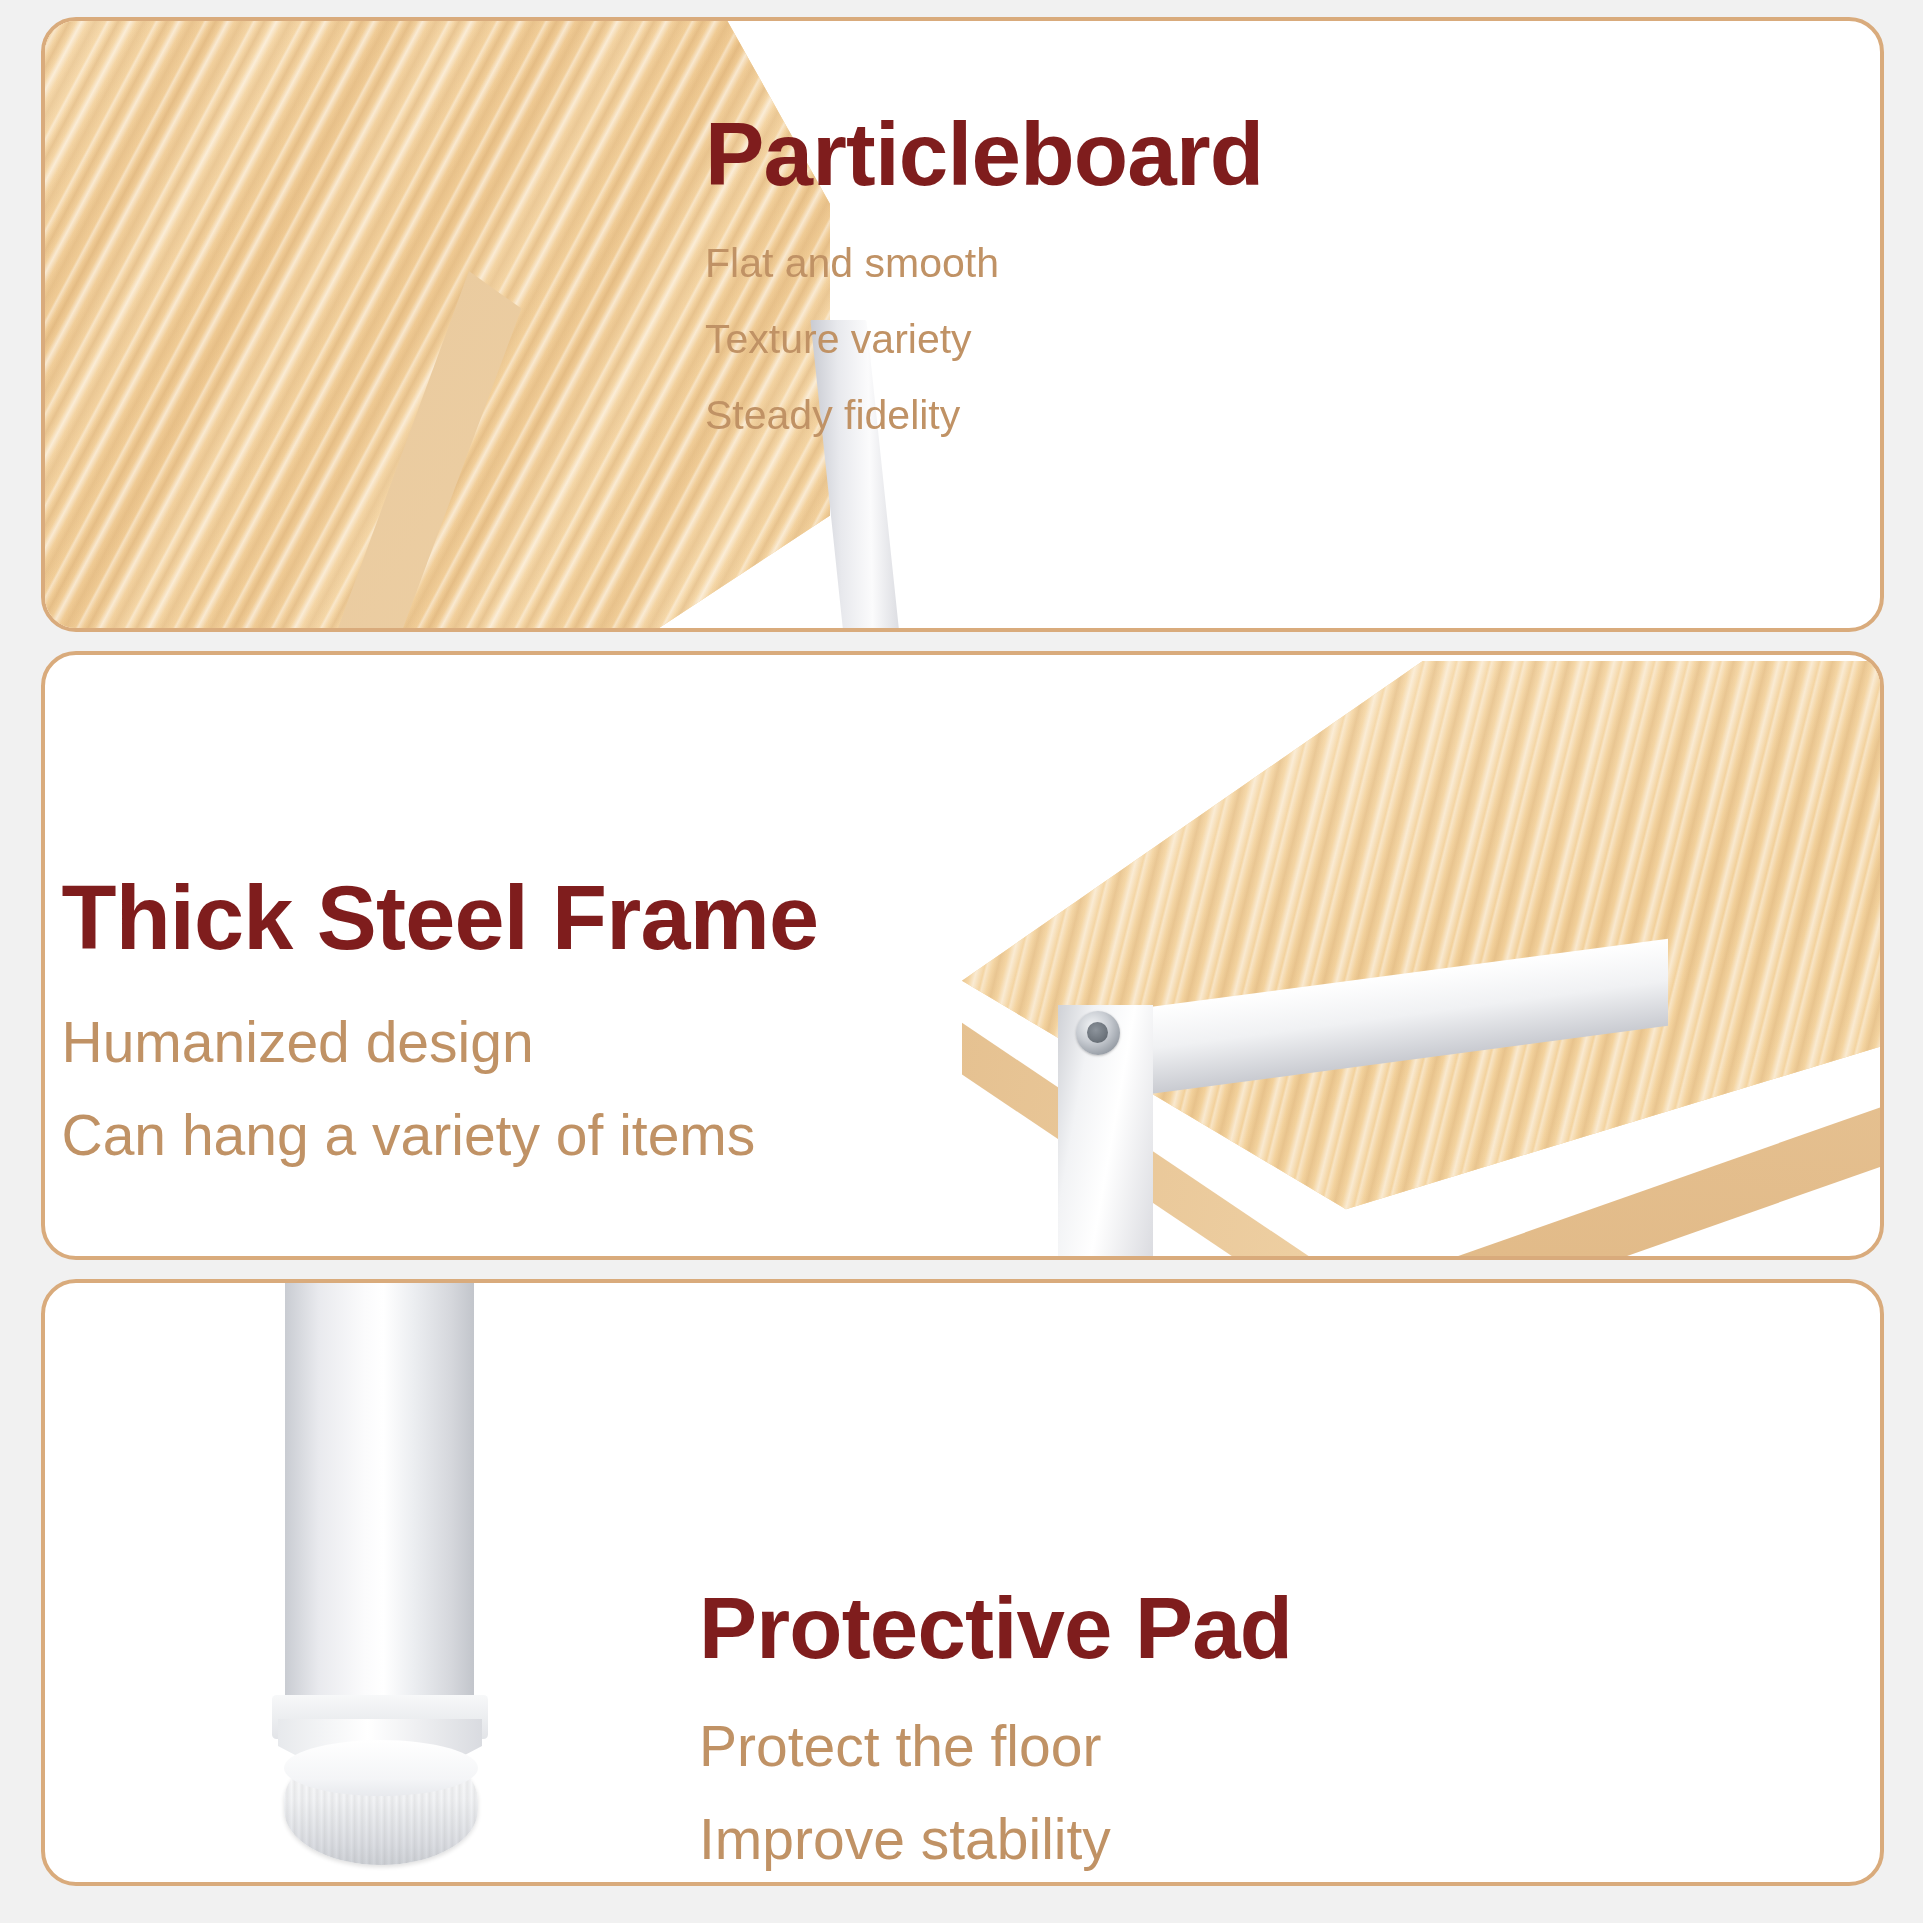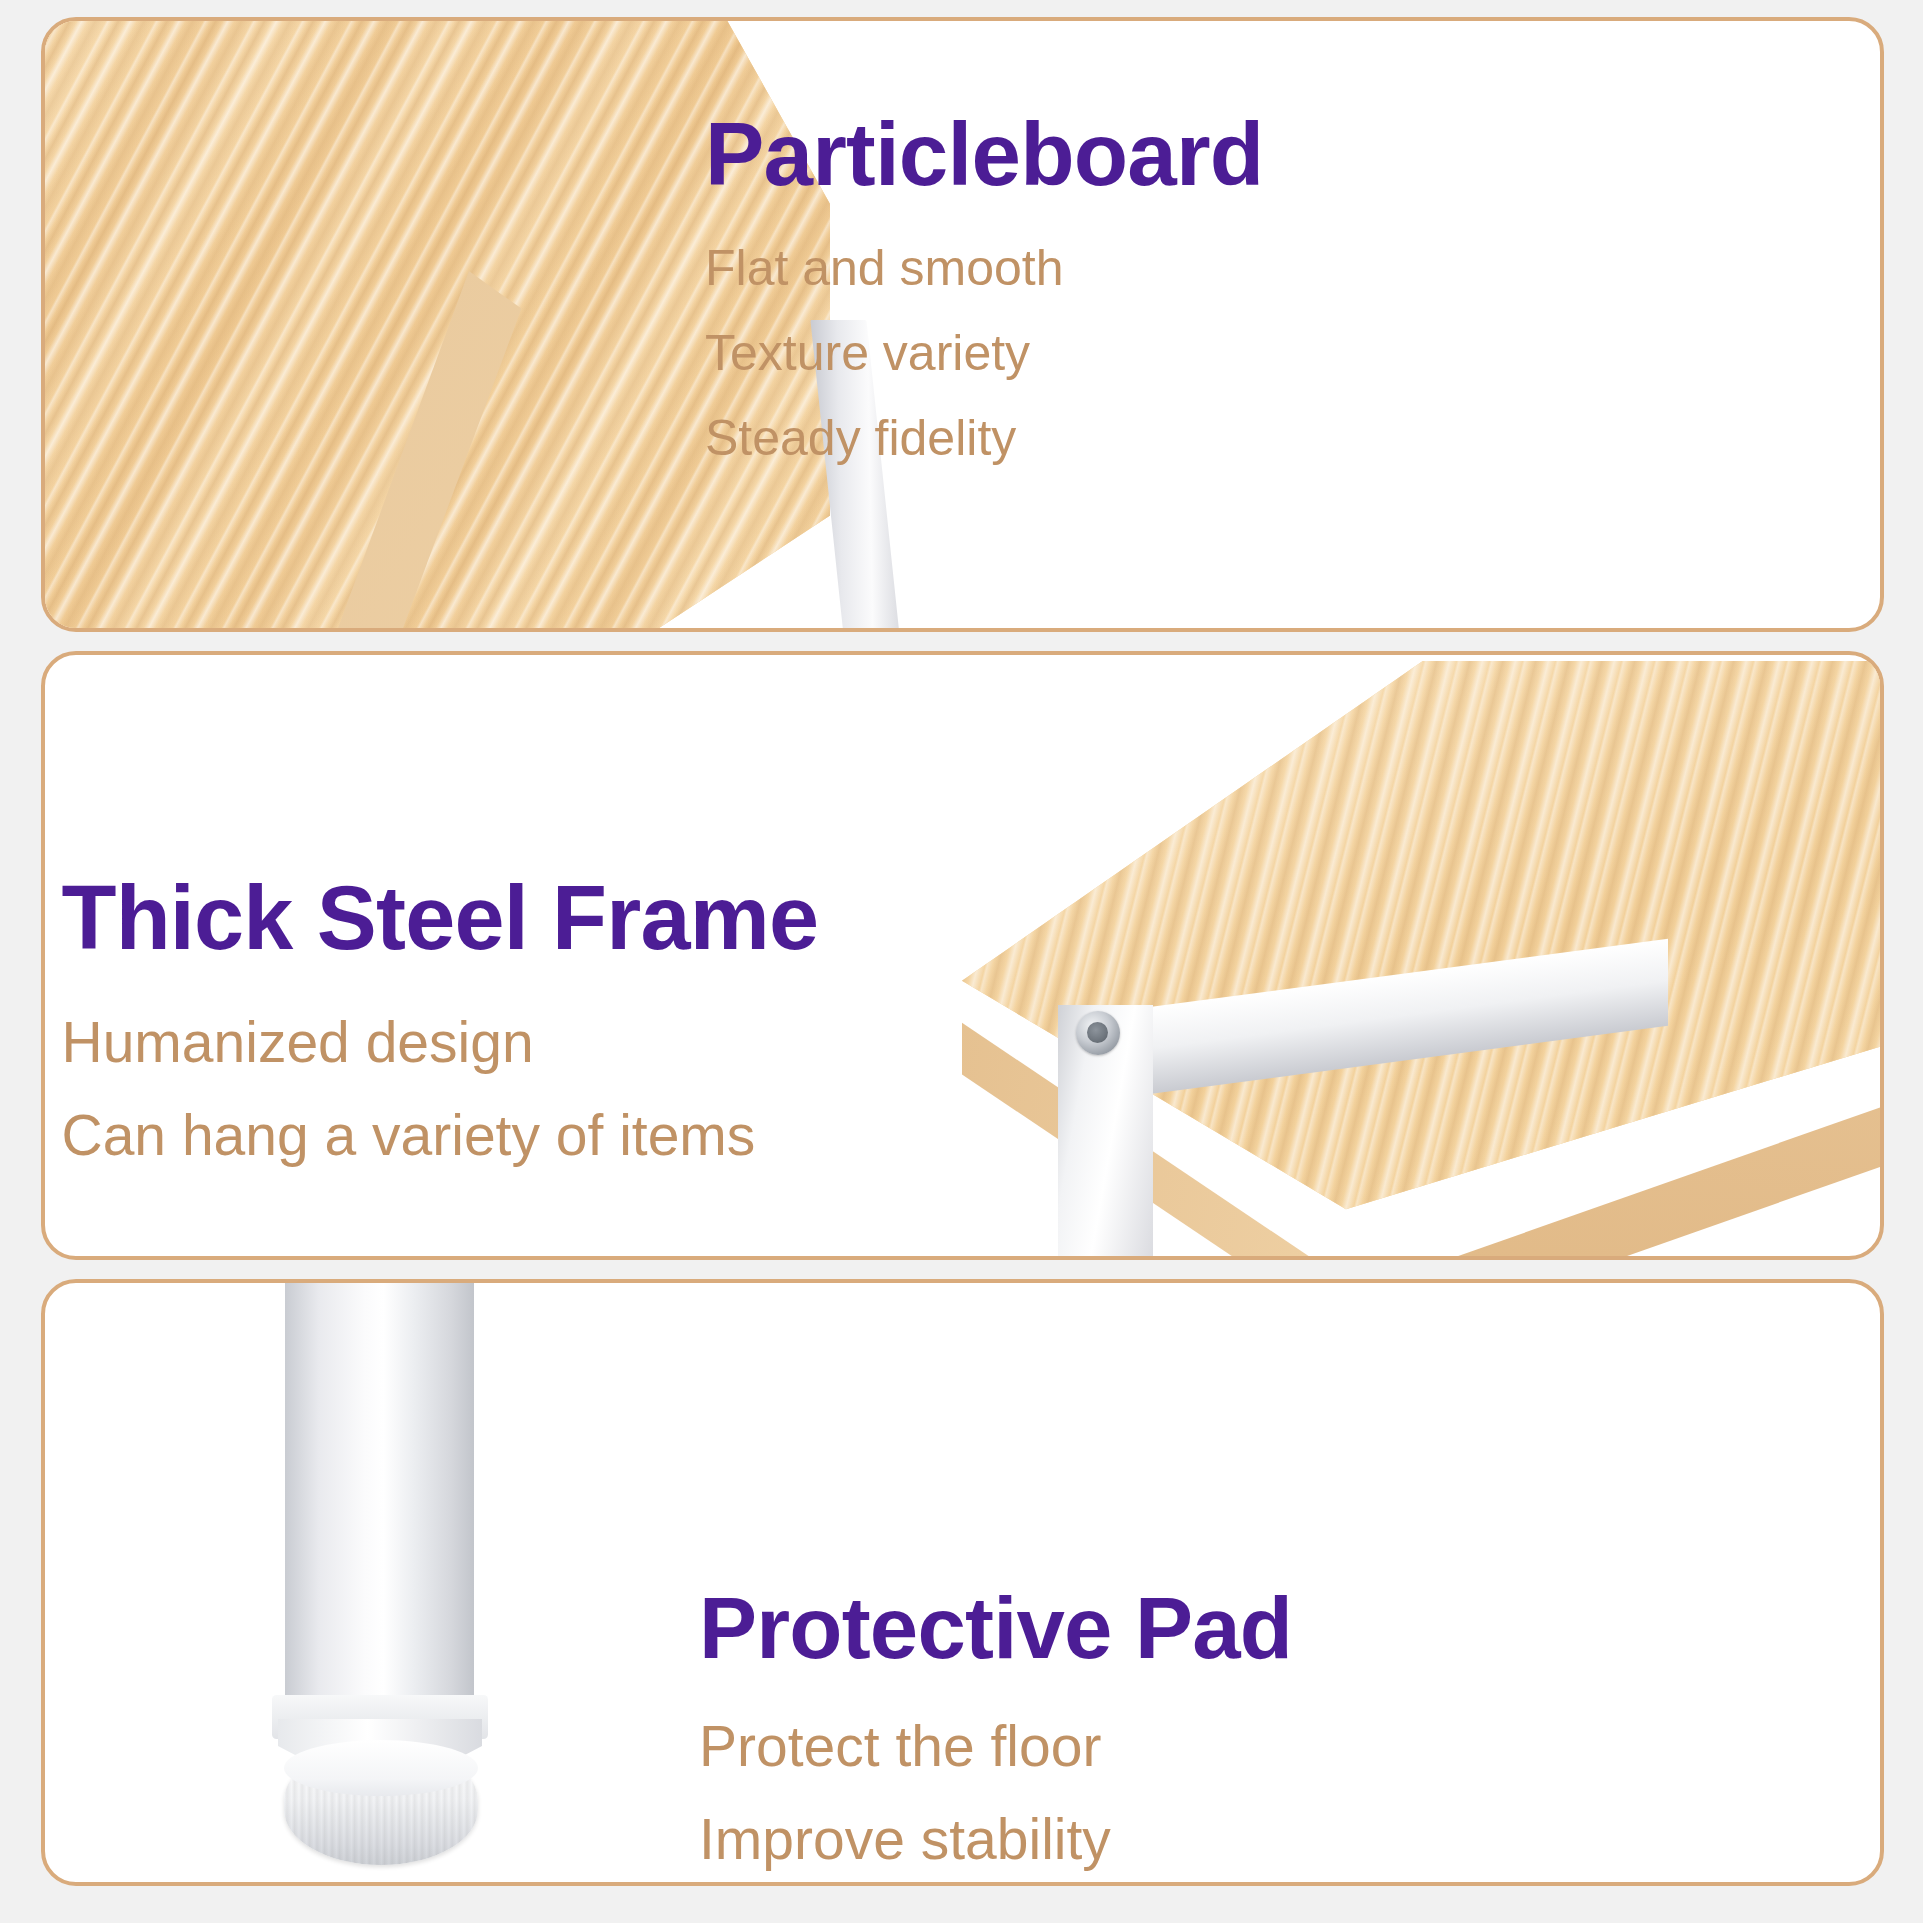--- a/index.html
+++ b/index.html
@@ -33,36 +33,36 @@
 
   #panel-particleboard { left: 41px;  top: 16.5px;   width: 1843px; height: 615px; }
   #panel-steel        { left: 41px;  top: 651px;  width: 1843px; height: 609px; }
   #panel-pad          { left: 41px;  top: 1279px; width: 1843px; height: 607px; }
 
   
   .textblock { position: absolute; }
 
   .heading {
     font-weight: bold;
-    color: #4c1d95;
+    color: #7f1d1d;
     letter-spacing: -0.8px;
     white-space: nowrap;
     line-height: 1.0;
     text-align: center;
   }
   .subline {
     color: #c09265;
     white-space: nowrap;
     line-height: 1.0;
   }
 
   
   #pb-text { left: 660px; top: 89px; }
   #pb-text .heading { font-size: 89px; }
-  #pb-text .subline { font-size: 50px; margin-top: 35px; }
+  #pb-text .subline { font-size: 41px; margin-top: 35px; }
   #pb-text .subline.first { margin-top: 44px; }
 
   
   #ts-text { left: 16.5px; top: 218px; }
   #ts-text .heading { font-size: 90px; }
   #ts-text .subline { font-size: 57px; margin-top: 36px; }
   #ts-text .subline.first { margin-top: 51px; }
 
   
   #pp-text { left: 654px; top: 301px; }

